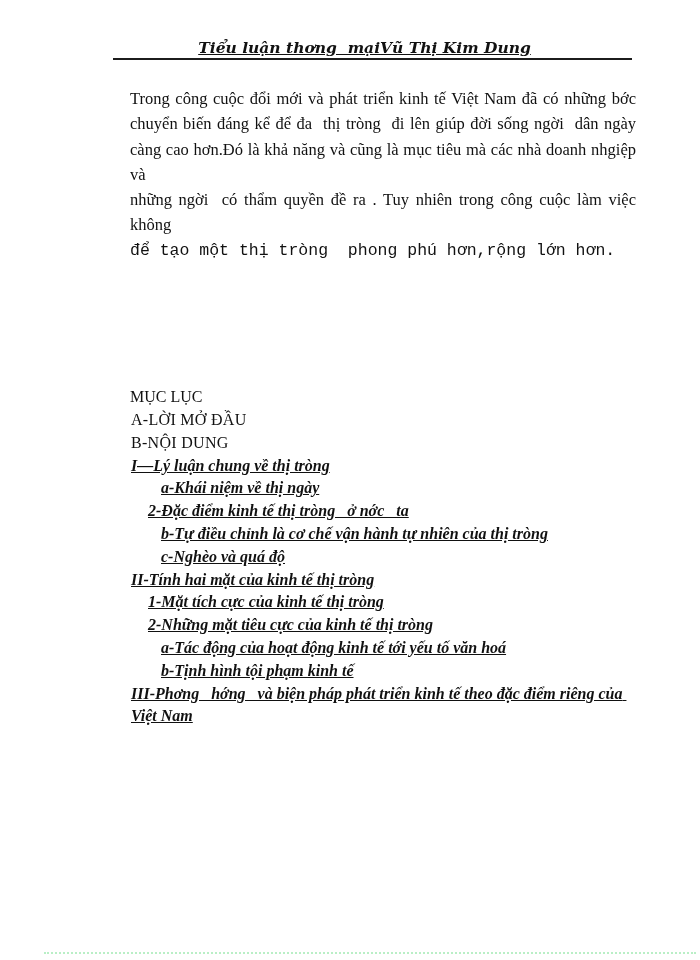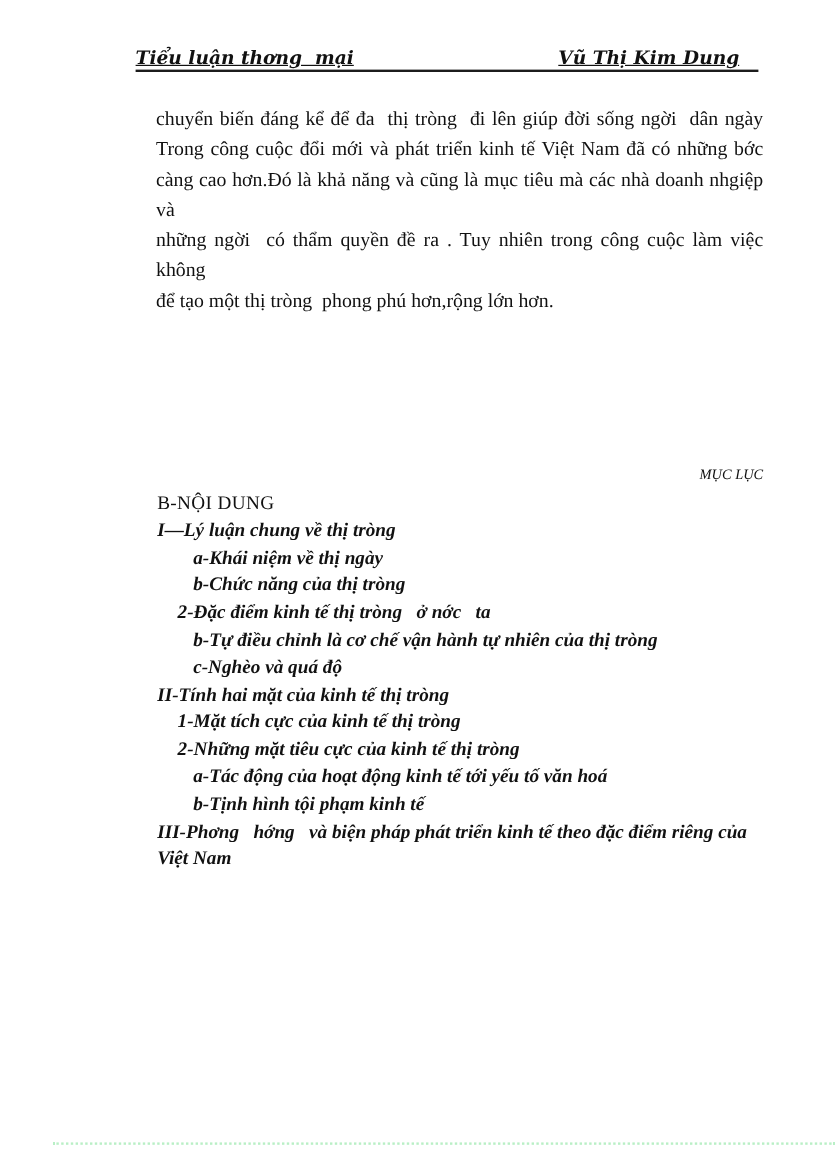--- a/index.html
+++ b/index.html
@@ -17,21 +17,21 @@
     color: #111111;
   }
 
   
   .doc-header {
     position: absolute;
     left: 113px;
     top: 39px;
     width: 519px;
     display: flex;
-    justify-content: space-between;
+    justify-content: center;
     align-items: flex-end;
     border-bottom: 2px solid #1c1c1c;
     padding-bottom: 2px;
     font-family: "DejaVu Serif", serif;
     font-style: italic;
     font-weight: bold;
     font-size: 15.5px;
     line-height: 17px;
     white-space: pre;
   }
@@ -47,50 +47,51 @@
     font-size: 16.5px;
     line-height: 25.3px;
   }
   .para-line {
     white-space: pre-wrap;
     text-align: justify;
     text-align-last: justify;
   }
   .para-line.last {
     text-align-last: left;
+    font-family: Liberation Mono, monospace;
   }
 
   
   .toc-title {
     position: absolute;
     left: 130px;
     top: 388px;
     width: 506px;
-    text-align: right;
-    font-size: 12px;
+    text-align: left;
+    font-size: 16px;
     white-space: pre;
-    font-style: italic;
   }
   .toc {
     position: absolute;
     left: 130px;
     top: 409px;
     width: 506px;
     font-size: 16px;
     line-height: 22.8px;
   }
   .toc-item { white-space: pre-wrap; }
   .toc-item.s-plain {
     font-style: normal;
     font-weight: normal;
     letter-spacing: 0.3px;
   }
   .toc-item.s-bold-italic {
     font-style: italic;
     font-weight: bold;
+    text-decoration: underline;
   }
   .toc-item.ind-0 { padding-left: 1px;  }
   .toc-item.ind-1 { padding-left: 18px; }
   .toc-item.ind-2 { padding-left: 31px; }
 
   
   .page-break-rule {
     position: absolute;
     left: 44px;
     right: 4px;
@@ -102,34 +103,34 @@
 <body>
 
 <div class="page">
 
   <div class="doc-header">
     <span class="hdr-left">Tiểu luận thơng  mại</span>
     <span class="hdr-right">Vũ Thị Kim Dung</span>
   </div>
 
   <div class="intro">
+      <div class="para-line">Trong công cuộc đổi mới và phát triển kinh tế Việt Nam đã có những bớc</div>
       <div class="para-line">chuyển biến đáng kể để đa  thị tròng  đi lên giúp đời sống ngời  dân ngày</div>
-      <div class="para-line">Trong công cuộc đổi mới và phát triển kinh tế Việt Nam đã có những bớc</div>
       <div class="para-line">càng cao hơn.Đó là khả năng và cũng là mục tiêu mà các nhà doanh nhgiệp và</div>
       <div class="para-line">những ngời  có thẩm quyền đề ra . Tuy nhiên trong công cuộc làm việc không</div>
       <div class="para-line last">để tạo một thị tròng  phong phú hơn,rộng lớn hơn.</div>
     </div>
 
   <div class="toc-title">MỤC LỤC</div>
 
   <div class="toc">
+      <div class="toc-item s-plain ind-0">A-LỜI MỞ ĐẦU</div>
       <div class="toc-item s-plain ind-0">B-NỘI DUNG</div>
       <div class="toc-item s-bold-italic ind-0">I—Lý luận chung về thị tròng</div>
       <div class="toc-item s-bold-italic ind-2">a-Khái niệm về thị ngày</div>
-      <div class="toc-item s-bold-italic ind-2">b-Chức năng của thị tròng</div>
       <div class="toc-item s-bold-italic ind-1">2-Đặc điểm kinh tế thị tròng   ở nớc   ta</div>
       <div class="toc-item s-bold-italic ind-2">b-Tự điều chỉnh là cơ chế vận hành tự nhiên của thị tròng</div>
       <div class="toc-item s-bold-italic ind-2">c-Nghèo và quá độ</div>
       <div class="toc-item s-bold-italic ind-0">II-Tính hai mặt của kinh tế thị tròng</div>
       <div class="toc-item s-bold-italic ind-1">1-Mặt tích cực của kinh tế thị tròng</div>
       <div class="toc-item s-bold-italic ind-1">2-Những mặt tiêu cực của kinh tế thị tròng</div>
       <div class="toc-item s-bold-italic ind-2">a-Tác động của hoạt động kinh tế tới yếu tố văn hoá</div>
       <div class="toc-item s-bold-italic ind-2">b-Tịnh hình tội phạm kinh tế</div>
       <div class="toc-item s-bold-italic ind-0 last">III-Phơng   hớng   và biện pháp phát triển kinh tế theo đặc điểm riêng của Việt Nam</div>
     </div>

